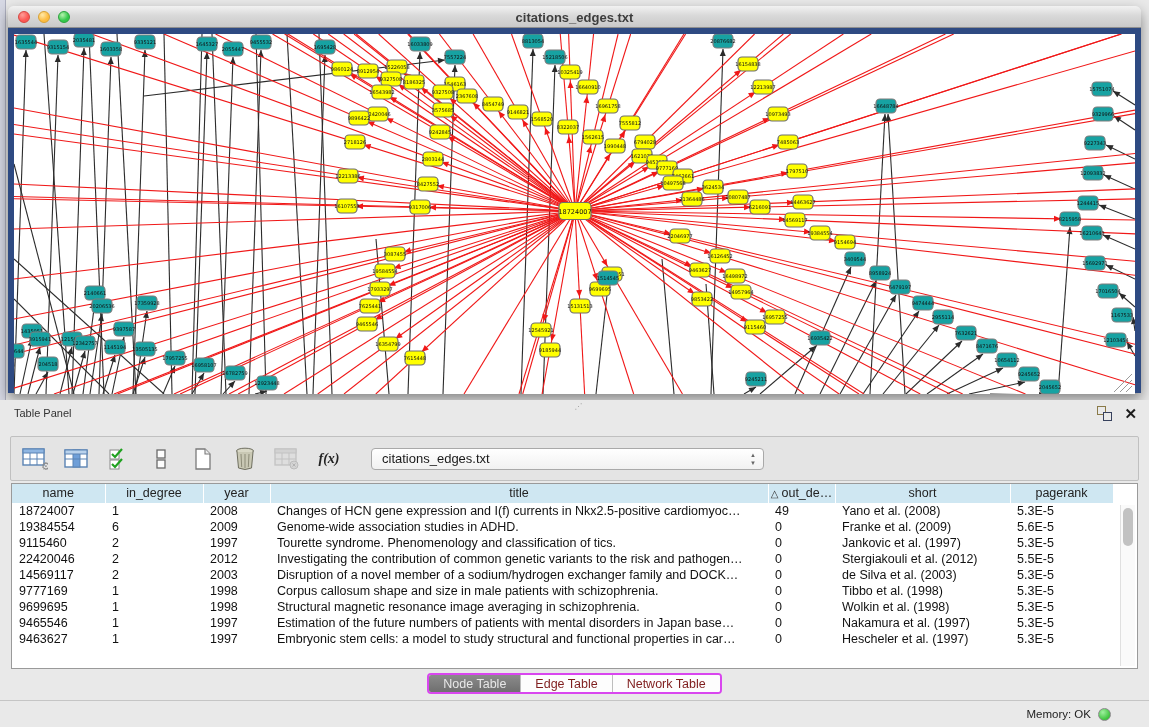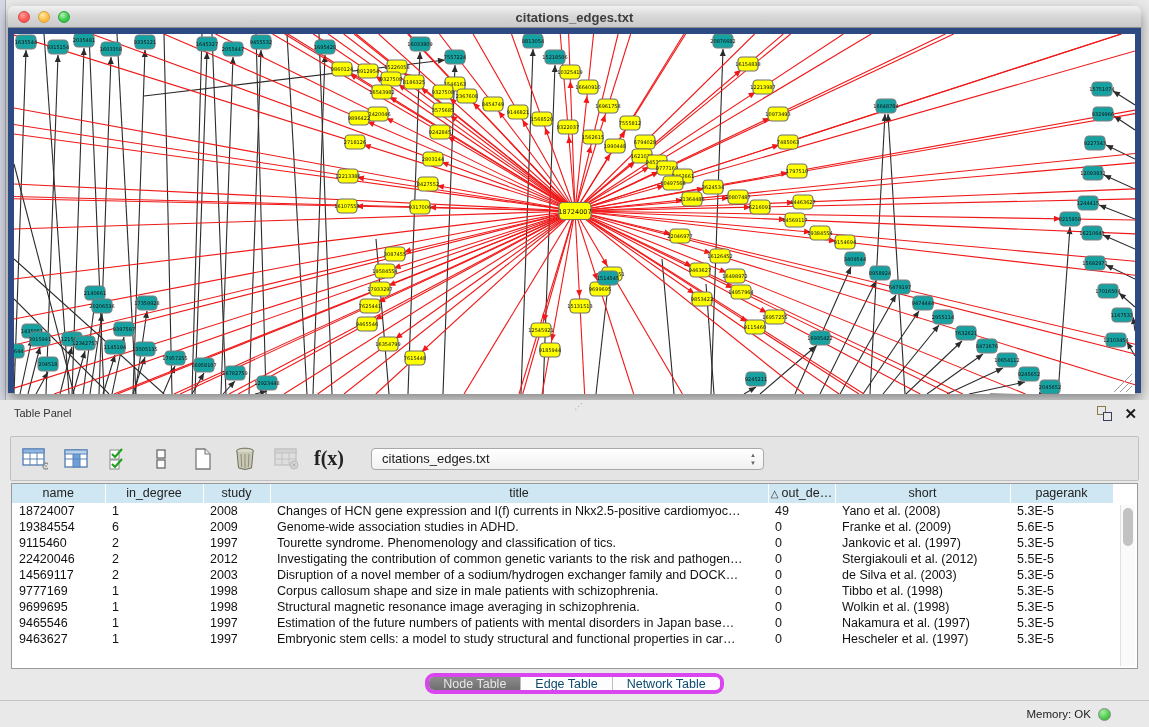--- a/index.html
+++ b/index.html
@@ -35,40 +35,40 @@
   .float-ico { width:15px; height:15px; position:relative; }
   .float-ico .b { position:absolute; left:0; top:0; width:9px; height:9px; border:1.5px solid #8a7a48; background:transparent; }
   .float-ico .f { position:absolute; right:0; bottom:0; width:9px; height:9px; border:1.5px solid #37415d; background:#e9e9e9; }
   .close-x { font-size:15px; font-weight:bold; color:#1c1c1c; line-height:15px; }
 
   .toolbar { position:absolute; left:10px; right:10px; top:36px; height:45px;
     border:1px solid #c0c0c0; border-radius:2px; background:#e4e4e4;
     display:flex; align-items:center; padding-left:10px; gap:14px; }
   .tbtn { width:28px; height:28px; display:flex; align-items:center; justify-content:center; }
   .tbtn.disabled { opacity:.45; }
-  .fx { font-size:20px; color:#222; font-family:"Liberation Serif", serif; font-weight:bold; }
+  .fx { font-size:14px; color:#222; font-family:"Liberation Serif", serif; font-style:italic; font-weight:bold; }
   .combo { margin-left:14px; width:393px; height:22px; border:1px solid #a9a9a9; border-radius:4px;
     background:linear-gradient(180deg,#ffffff,#f1f1f1); display:flex; align-items:center;
     font-size:13px; color:#1a1a1a; padding:0 6px 0 10px; position:relative; }
   .combo .arrows { position:absolute; right:7px; top:2px; font-size:6px; line-height:8px; color:#666; text-align:center; }
 
   .tablewrap { position:absolute; left:11px; right:11px; top:83px; height:186px;
     background:#fff; border:1px solid #9a9a9a; overflow:hidden; }
   table.grid { border-collapse:collapse; table-layout:fixed; width:1101px; font-size:12.5px; }
   table.grid th { background:#cfe7f2; border:1px solid #ffffff; border-top:none;
     height:19px; font-weight:normal; color:#222; font-size:12.5px; }
   table.grid th:first-child { border-left:none; }
   table.grid td { height:16px; color:#111; padding:0 0 0 7px; white-space:nowrap; overflow:hidden; }
   .sort-tri { font-size:10px; color:#333; margin-right:3px; }
   .vscroll { position:absolute; right:2px; top:21px; bottom:2px; width:15px; background:#fafafa; border-left:1px solid #e0e0e0; }
   .vthumb { position:absolute; left:2px; top:3px; width:10px; height:38px; background:#c2c2c2; border-radius:6px; }
 
   .tabs { position:absolute; left:0; right:0; top:273px; height:21px; display:flex; justify-content:center; }
-  .tabgroup { display:flex; border:4px solid #d946ef; border-radius:9px; overflow:hidden; background:#fff; height:21px; }
-  .tab { padding:0 14px; font-size:12.5px; color:#0c4a6e; display:flex; align-items:center; border-left:1px solid #bdbdbd; background:#fdfdfd; }
+  .tabgroup { display:flex; border:2px solid #d946ef; border-radius:4px; overflow:hidden; background:#fff; height:21px; }
+  .tab { padding:0 14px; font-size:12.5px; color:#7f1d1d; display:flex; align-items:center; border-left:1px solid #bdbdbd; background:#fdfdfd; }
   .tab:first-child { border-left:none; }
   .tab.sel { background:linear-gradient(180deg,#8b8b8b,#6f6f6f); color:#e8e8e8; }
 
   .statusbar { position:absolute; left:0; right:0; bottom:0; height:27px; border-top:1px solid #c5c5c5;
     background:#e9e9e9; display:flex; align-items:center; justify-content:flex-end; padding-right:38px; gap:7px; }
   .mem-label { font-size:11.5px; color:#222;margin-left:19px; }
   .mem-dot { width:13px; height:13px; border-radius:50%; background:radial-gradient(circle at 35% 30%,#9ff09f,#3ec43e 70%); border:1px solid #8a8a8a; }
 </style>
 </head>
 <body>
@@ -707,21 +707,21 @@
       <span class="arrows">▲<br>▼</span>
     </div>
   </div>
 
   <div class="tablewrap">
     <table class="grid" id="grid">
         <tbody>
           <tr>
             <th style="width:93px">name</th>
             <th style="width:98px">in_degree</th>
-            <th style="width:67px">study</th>
+            <th style="width:67px">year</th>
             <th style="width:498px">title</th>
             <th style="width:67px"><span class="sort-tri">△</span>out_de…</th>
             <th style="width:175px">short</th>
             <th style="width:103px">pagerank</th>
           </tr>
           <tr>
             <td>18724007</td>
             <td>1</td>
             <td>2008</td>
             <td>Changes of HCN gene expression and I(f) currents in Nkx2.5-positive cardiomyoc…</td>

